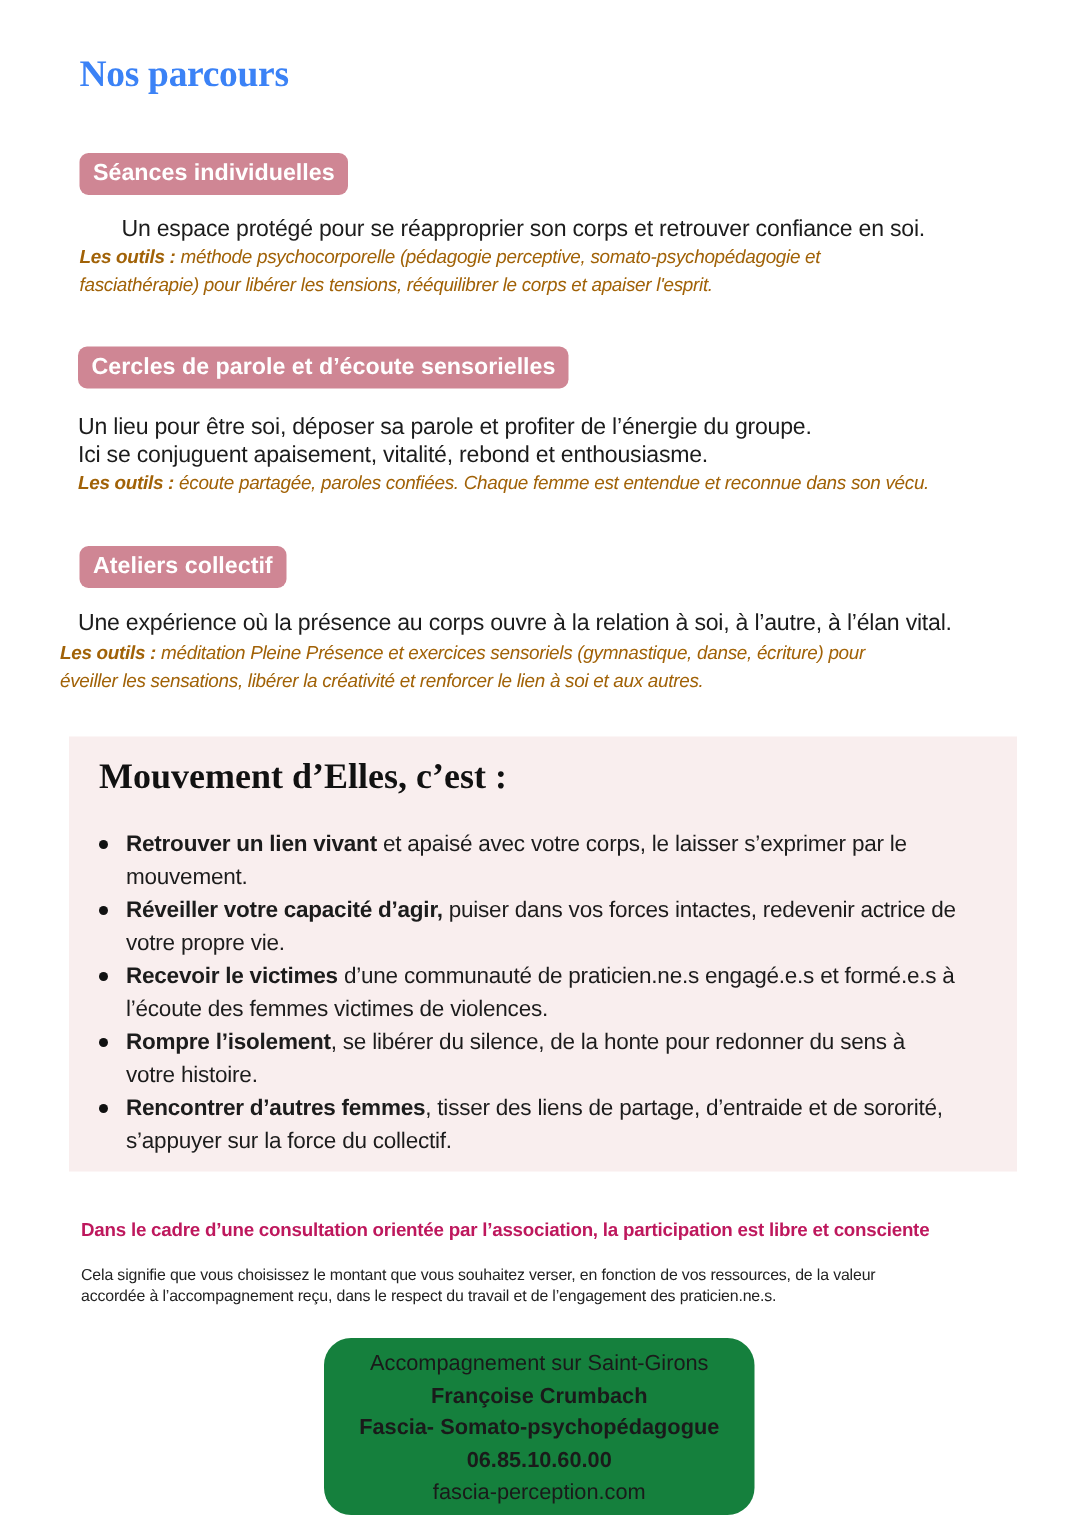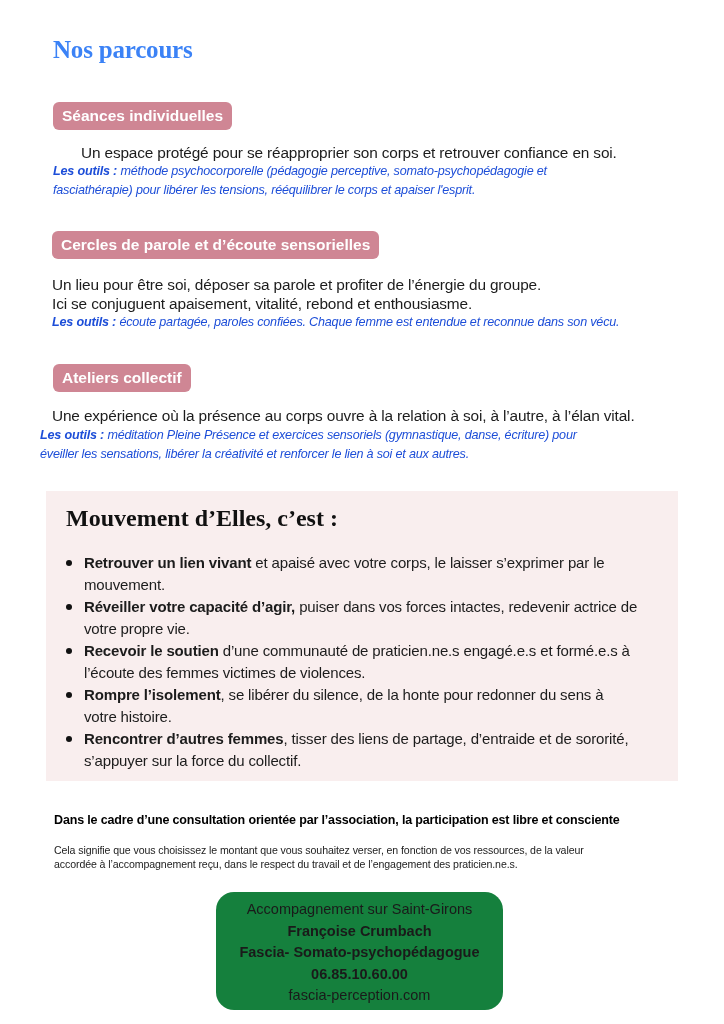--- a/index.html
+++ b/index.html
@@ -5,33 +5,33 @@
   html, body { margin: 0; padding: 0; background: #ffffff; }
   body { width: 724px; height: 1024px; position: relative; overflow: hidden;
          font-family: "Liberation Sans", "DejaVu Sans", sans-serif; color: #1a1a1a; }
   .abs { position: absolute; }
   .page-title { left: 53px; top: 36px; font-family: "Liberation Serif", "DejaVu Serif", serif;
                 font-weight: bold; font-size: 25px; letter-spacing: -0.2px; color: #3b82f6; margin: 0; }
   .badge { background: #cf8694; color: #ffffff; border-radius: 6px; font-size: 15.5px;
            font-weight: bold; height: 28px; line-height: 28px; padding: 0 9px; box-sizing: border-box;
            white-space: nowrap; }
   .lead { font-size: 15.4px; line-height: 19px; color: #1c1c1c; white-space: nowrap; letter-spacing: -0.15px; }
-  .tools { font-size: 12.6px; line-height: 19px; font-style: italic; color: #1d4ed8; letter-spacing: -0.2px; }
+  .tools { font-size: 12.6px; line-height: 19px; font-style: italic; color: #a16207; letter-spacing: -0.2px; }
   .tools b { font-style: italic; font-weight: bold; }
   .tools .line { display: block; white-space: nowrap; }
   .panel { left: 46px; top: 491px; width: 632px; height: 290px; background: #f9eeee; }
   .panel-title { left: 66px; top: 505px; font-family: "Liberation Serif", "DejaVu Serif", serif;
                  font-weight: bold; font-size: 24px; color: #111; margin: 0; white-space: nowrap; }
   .bullets { left: 66px; top: 552px; width: 610px; margin: 0; padding: 0; list-style: none; }
   .bullets li { position: relative; padding-left: 18px; font-size: 15px; line-height: 22px;
                 color: #1c1c1c; letter-spacing: -0.15px; }
   .bullets li .dot { position: absolute; left: 0; top: 8px; width: 6px; height: 6px; border-radius: 50%; background: #111; }
   .bullets li .ln { display: block; white-space: nowrap; }
   .bullets li b { font-weight: bold; }
-  .note-title { left: 54px; top: 813px; font-size: 12.5px; font-weight: bold; color: #000000; white-space: nowrap; letter-spacing: -0.15px; }
+  .note-title { left: 54px; top: 813px; font-size: 12.5px; font-weight: bold; color: #be185d; white-space: nowrap; letter-spacing: -0.15px; }
   .note-body { left: 54px; top: 843px; font-size: 10.6px; line-height: 14px; color: #222; letter-spacing: -0.1px; }
   .note-body .line { display: block; white-space: nowrap; }
   .contact { left: 216px; top: 892px; width: 287px; height: 118px; background: #15803d; border-radius: 18px;
              text-align: center; font-size: 14.5px; color: #1a1a1a; padding-top: 7px; box-sizing: border-box; }
   .contact div { line-height: 21.5px; white-space: nowrap; }
   .contact .bold { font-weight: bold; }
 </style>
 </head>
 <body>
 
@@ -66,21 +66,21 @@
       <span class="ln"><b>Retrouver un lien vivant</b><span> et apaisé avec votre corps, le laisser s’exprimer par le</span></span>
       <span class="ln">mouvement.</span>
     </li>
   <li>
       <span class="dot"></span>
       <span class="ln"><b>Réveiller votre capacité d’agir,</b><span> puiser dans vos forces intactes, redevenir actrice de</span></span>
       <span class="ln">votre propre vie.</span>
     </li>
   <li>
       <span class="dot"></span>
-      <span class="ln"><b>Recevoir le soutien</b><span> d’une communauté de praticien.ne.s engagé.e.s et formé.e.s à</span></span>
+      <span class="ln"><b>Recevoir le victimes</b><span> d’une communauté de praticien.ne.s engagé.e.s et formé.e.s à</span></span>
       <span class="ln">l’écoute des femmes victimes de violences.</span>
     </li>
   <li>
       <span class="dot"></span>
       <span class="ln"><b>Rompre l’isolement</b><span>, se libérer du silence, de la honte pour redonner du sens à</span></span>
       <span class="ln">votre histoire.</span>
     </li>
   <li>
       <span class="dot"></span>
       <span class="ln"><b>Rencontrer d’autres femmes</b><span>, tisser des liens de partage, d’entraide et de sororité,</span></span>

